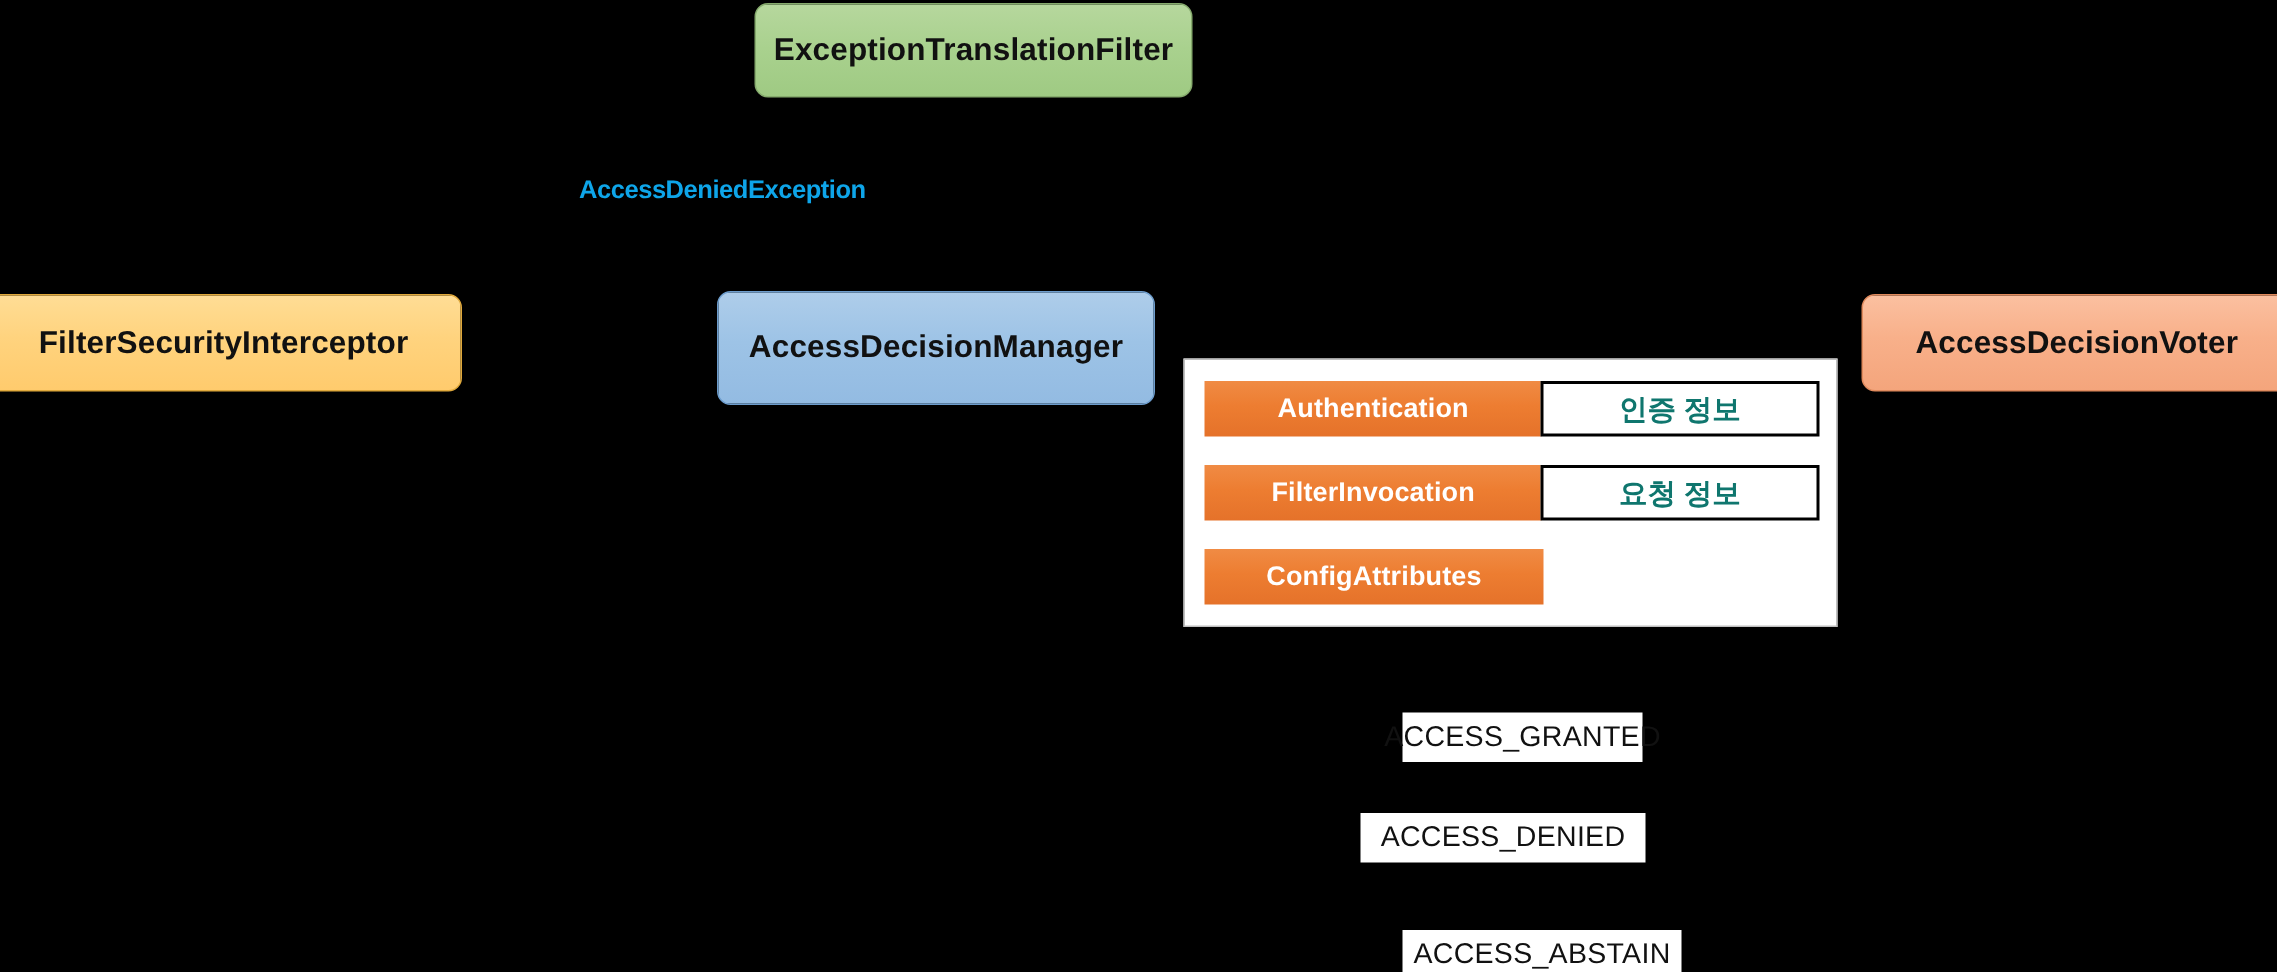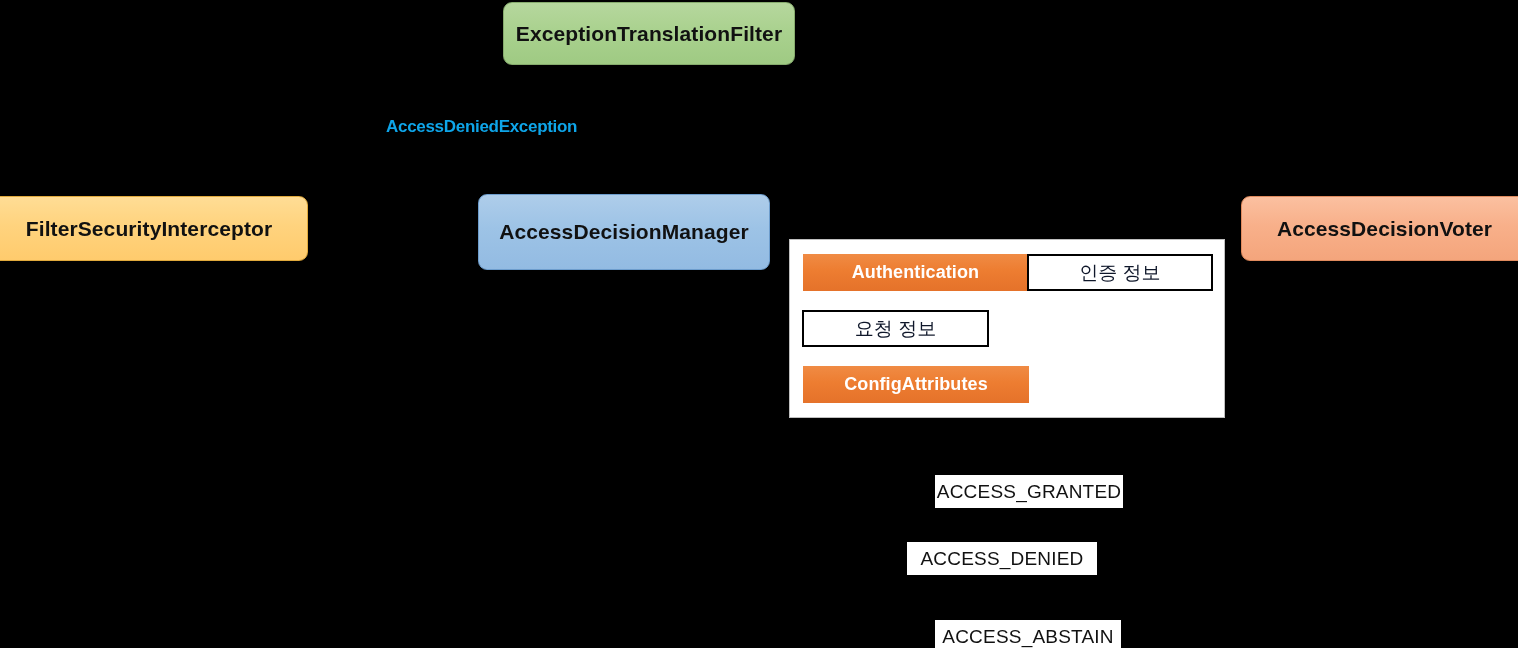--- a/index.html
+++ b/index.html
@@ -106,42 +106,42 @@
     display: flex;
     align-items: center;
     justify-content: center;
     letter-spacing: 0.1px;
   }
   .detail-val {
     width: 187px;
     box-sizing: border-box;
     background: #ffffff;
     border: 2px solid #000000;
-    color: #0f172a;
-    font-weight: normal;
+    color: #0f766e;
+    font-weight: bold;
     font-size: 19px;
     display: flex;
     align-items: center;
     justify-content: center;
     margin-left: -1px;
   }
 
   
   .access-chip {
     position: absolute;
     box-sizing: border-box;
     background: #ffffff;
     color: #111111;
     font-size: 19px;
     display: flex;
     align-items: center;
     justify-content: center;
     letter-spacing: 0.2px;
   }
-  .chip-granted { left: 935px; top: 475px; width: 188px; height: 33px; }
+  .chip-granted { left: 935px; top: 475px; width: 160px; height: 33px; }
   .chip-denied  { left: 907px; top: 542px; width: 190px; height: 33px; }
   .chip-abstain { left: 935px; top: 620px; width: 186px; height: 33px; }
 </style>
 </head>
 <body>
 
 <div id="canvas">
 
   <div class="node node-exception">
     <span>ExceptionTranslationFilter</span>
@@ -162,20 +162,21 @@
   </div>
 
   <div class="detail-panel">
 
     <div class="detail-row">
       <div class="detail-key">Authentication</div>
       <div class="detail-val">인증 정보</div>
     </div>
 
     <div class="detail-row">
+      <div class="detail-key">FilterInvocation</div>
       <div class="detail-val">요청 정보</div>
     </div>
 
     <div class="detail-row">
       <div class="detail-key">ConfigAttributes</div>
     </div>
 
   </div>
 
   <div class="access-chip chip-granted">ACCESS_GRANTED</div>

